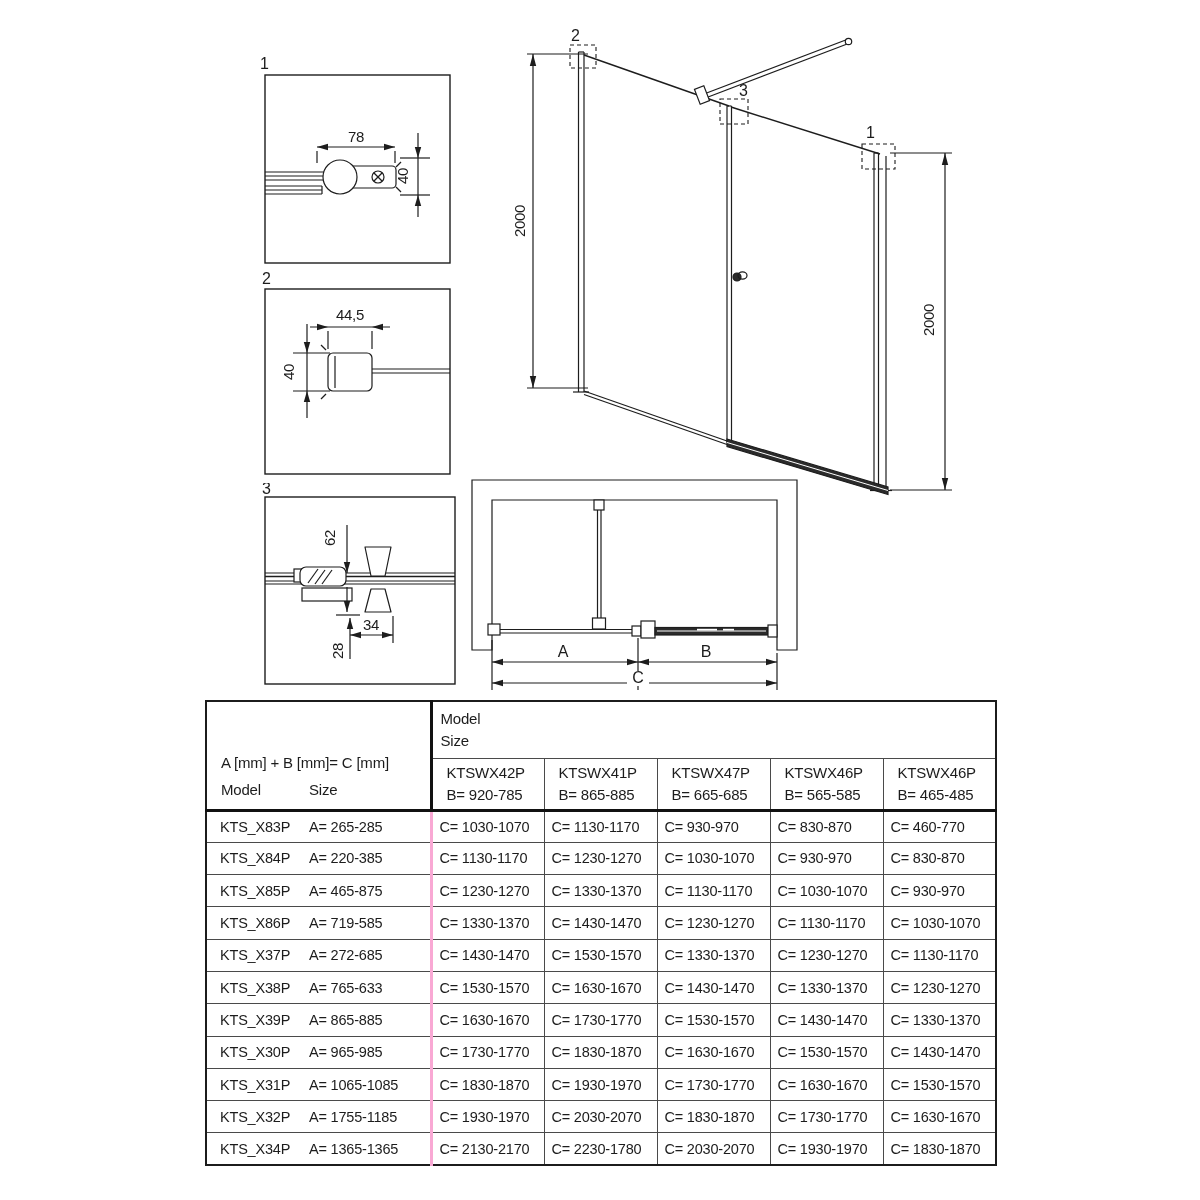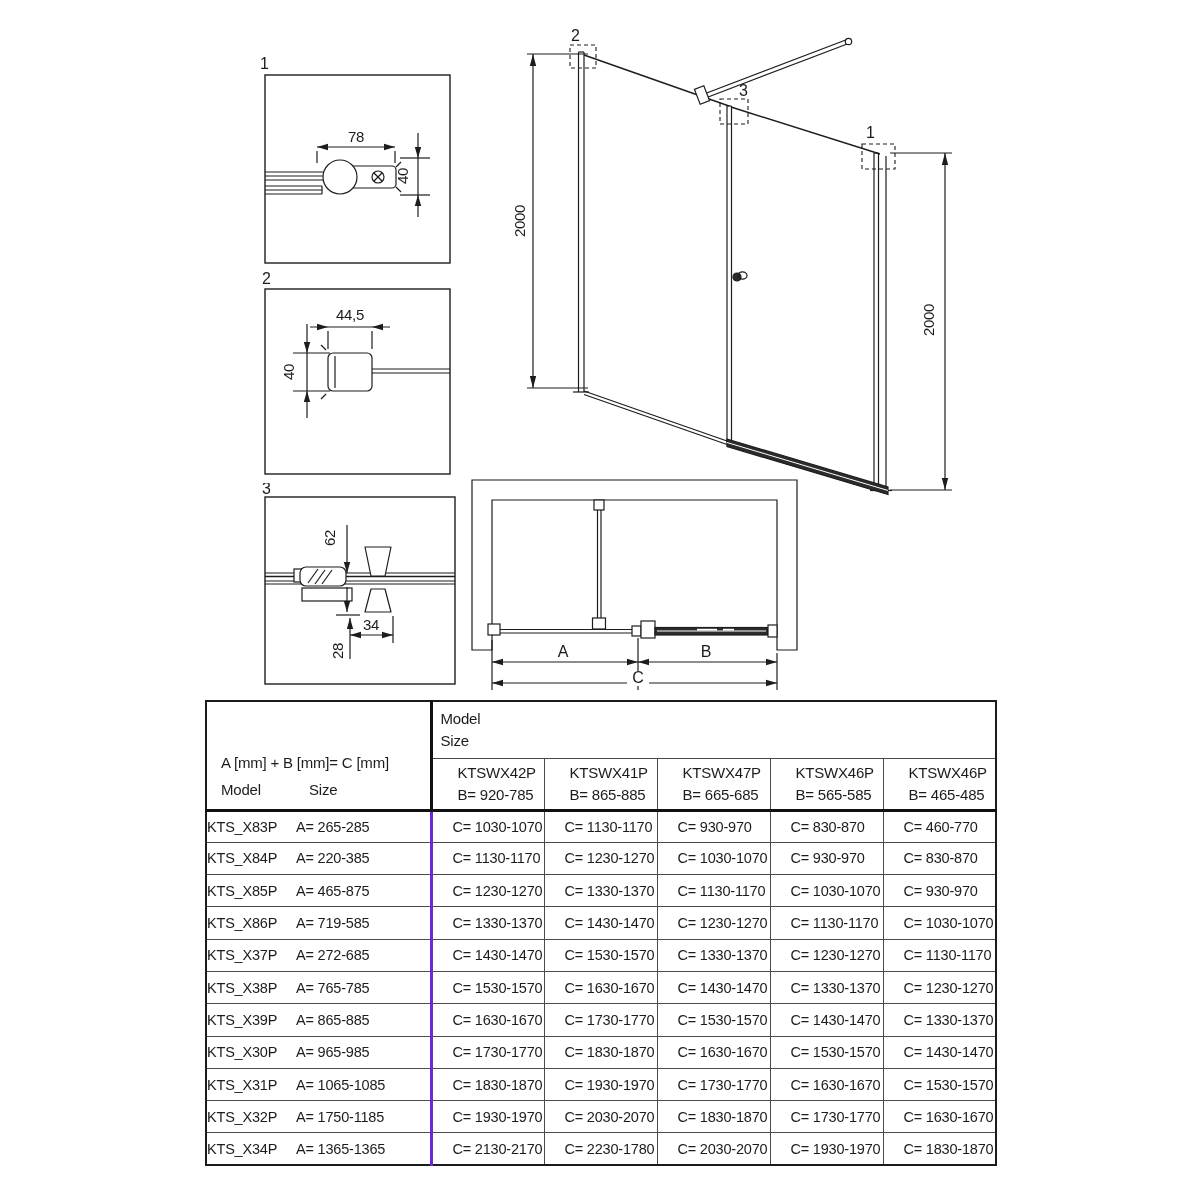--- a/index.html
+++ b/index.html
@@ -15,29 +15,29 @@
   .draw .wline { stroke:#ffffff; stroke-width:1; }
   .draw .wfill { fill:#ffffff; stroke:none; }
   .draw .dashed { stroke-dasharray:4 3; stroke-width:1.1; }
   text.dim,text.lbl { font-family:"Liberation Sans",sans-serif; fill:#1c1c1c; stroke:none; }
   text.dim { font-size:15px; letter-spacing:-0.3px; }
   text.lbl { font-size:16px; }
   .spec-table { position:absolute; left:205px; top:700px; width:790px; }
   .spec-table table { border-collapse:collapse; table-layout:fixed; width:790px; border:2px solid #1c1c1c; }
   .spec-table th,.spec-table td { border:1px solid #4a4a4a; font-weight:normal; text-align:left; vertical-align:middle; letter-spacing:-0.2px; }
   tr.group-row th.group { height:57px; padding-left:8px; font-size:15px; line-height:1.42; }
-  tr.cols-row th { height:52px; padding-left:25px; font-size:15px; line-height:1.42; border-bottom:3px solid #111;margin-left:44px; }
+  tr.cols-row th { height:52px; padding-left:14px; font-size:15px; line-height:1.42; border-bottom:3px solid #111;margin-left:44px; }
   th.corner { border-right:3px solid #111; border-bottom:3px solid #111; position:relative; padding:0; }
   .formula { margin:15px 0 0 14px; font-size:15px; }
   .corner-bottom { position:absolute; left:14px; bottom:11px; display:flex; font-size:15px; }
   .corner-bottom .cb-model { width:88px; }
   tbody td { height:32.3px; font-size:14.5px; }
-  tbody td.model-cell { border-right:3px solid #6d28d9; }
+  tbody td.model-cell { border-right:3px solid #f9a8d4; padding-left:13px; }
   tbody td.model-cell .m { display:inline-block; width:89px; }
-  tbody td.c-cell { padding-left:20px; }
+  tbody td.c-cell { padding-left:7px; }
 </style>
 </head>
 <body>
 
 <div class="canvas">
 
   <svg class="abs draw" style="left:238px;top:45px" width="222" height="230" viewBox="0 0 222 230">
     <g>
       <rect class="frame" x="27" y="30" width="185" height="188"></rect>
       <line x1="27" y1="127" x2="92" y2="127"></line>
@@ -316,21 +316,21 @@
           </tr>
           <tr>
             <td class="model-cell"><span class="m">KTS_X37P</span><span class="a">A= 272-685</span></td>
             <td class="c-cell">C= 1430-1470</td>
             <td class="c-cell">C= 1530-1570</td>
             <td class="c-cell">C= 1330-1370</td>
             <td class="c-cell">C= 1230-1270</td>
             <td class="c-cell">C= 1130-1170</td>
           </tr>
           <tr>
-            <td class="model-cell"><span class="m">KTS_X38P</span><span class="a">A= 765-785</span></td>
+            <td class="model-cell"><span class="m">KTS_X38P</span><span class="a">A= 765-633</span></td>
             <td class="c-cell">C= 1530-1570</td>
             <td class="c-cell">C= 1630-1670</td>
             <td class="c-cell">C= 1430-1470</td>
             <td class="c-cell">C= 1330-1370</td>
             <td class="c-cell">C= 1230-1270</td>
           </tr>
           <tr>
             <td class="model-cell"><span class="m">KTS_X39P</span><span class="a">A= 865-885</span></td>
             <td class="c-cell">C= 1630-1670</td>
             <td class="c-cell">C= 1730-1770</td>
@@ -348,21 +348,21 @@
           </tr>
           <tr>
             <td class="model-cell"><span class="m">KTS_X31P</span><span class="a">A= 1065-1085</span></td>
             <td class="c-cell">C= 1830-1870</td>
             <td class="c-cell">C= 1930-1970</td>
             <td class="c-cell">C= 1730-1770</td>
             <td class="c-cell">C= 1630-1670</td>
             <td class="c-cell">C= 1530-1570</td>
           </tr>
           <tr>
-            <td class="model-cell"><span class="m">KTS_X32P</span><span class="a">A= 1750-1185</span></td>
+            <td class="model-cell"><span class="m">KTS_X32P</span><span class="a">A= 1755-1185</span></td>
             <td class="c-cell">C= 1930-1970</td>
             <td class="c-cell">C= 2030-2070</td>
             <td class="c-cell">C= 1830-1870</td>
             <td class="c-cell">C= 1730-1770</td>
             <td class="c-cell">C= 1630-1670</td>
           </tr>
           <tr>
             <td class="model-cell"><span class="m">KTS_X34P</span><span class="a">A= 1365-1365</span></td>
             <td class="c-cell">C= 2130-2170</td>
             <td class="c-cell">C= 2230-1780</td>

